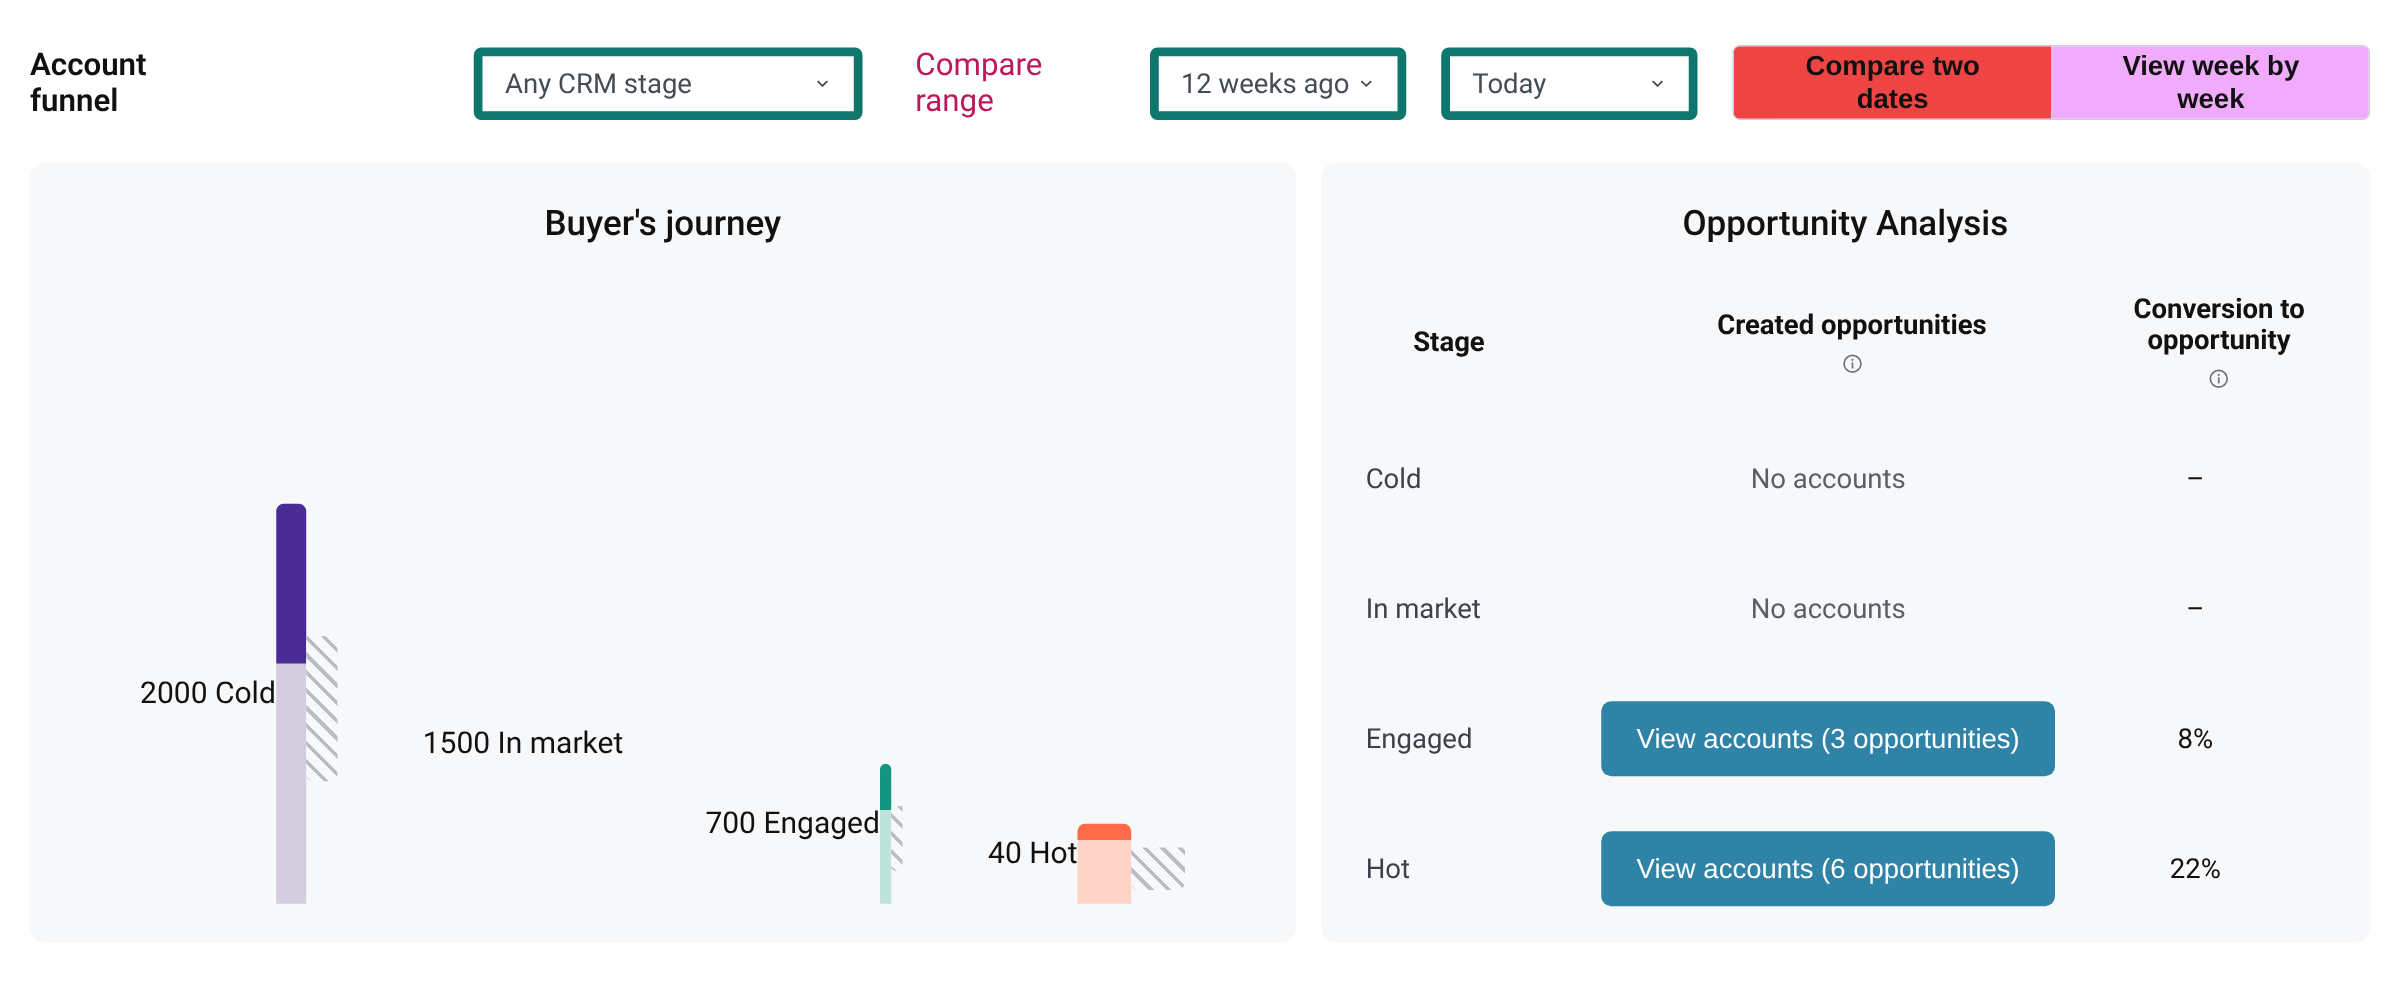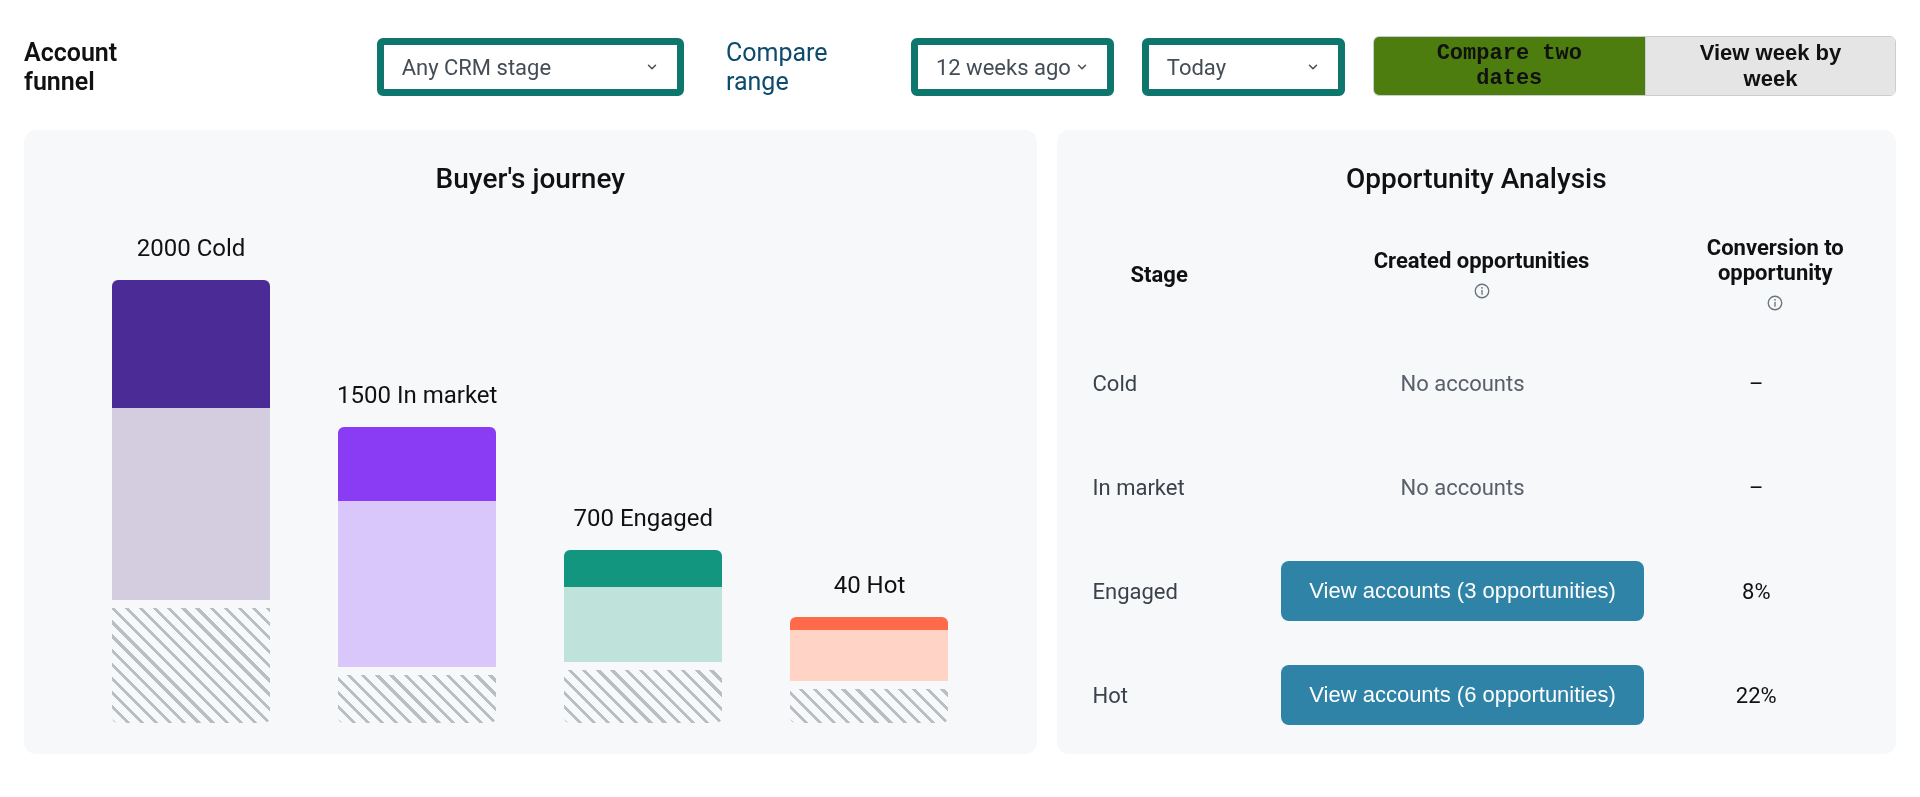--- a/index.html
+++ b/index.html
@@ -35,21 +35,21 @@
     color: #444c55;
     padding: 0 18px;
     cursor: pointer;
   }
   .select .label { flex: 1; }
   .select.crm { width: 316px; }
   .select.range1 { width: 208px; }
   .select.range2 { width: 208px; }
   .compare-label {
     font-size: 25px;
-    color: #0c4a6e;
+    color: #be185d;
     margin-left: 14px;
     margin-right: -8px;
   }
   .chev {
     width: 14px; height: 14px;
     display: inline-block;
   }
   .chev svg { display:block; }
   .toggle-group {
     margin-left: auto;
@@ -59,25 +59,25 @@
     overflow: hidden;
   }
   .toggle-btn {
     height: 58px;
     display: inline-flex;
     align-items: center;
     padding: 0 28px;
     font-size: 22px;
     font-weight: 600;
     color: #111;
-    background: #e5e5e5;
+    background: #f0abfc;
     cursor: pointer;
     border: none;
   }
-  .toggle-btn.active { background: #4d7c0f; font-family: Liberation Mono, monospace; }
+  .toggle-btn.active { background: #ef4444; }
   .toggle-btn + .toggle-btn { border-left: 1px solid #c9ced4; }
 
   .panels {
     display: flex;
     gap: 20px;
   }
   .panel {
     background: #f7f8fa;
     border-radius: 12px;
     padding: 32px 36px 40px 36px;
@@ -96,21 +96,21 @@
   .chart-area {
     position: relative;
     height: 510px;
     display: flex;
     align-items: flex-end;
     justify-content: space-around;
     padding: 0 18px;
   }
   .bar-col {
     display: flex;
-    flex-direction: column;
+    flex-direction: row;
     align-items: center;
     width: 158px;
   }
   .bar-label {
     font-size: 24px;
     font-weight: 400;
     color: #111;
     margin-bottom: 18px;
     white-space: nowrap;
   }

